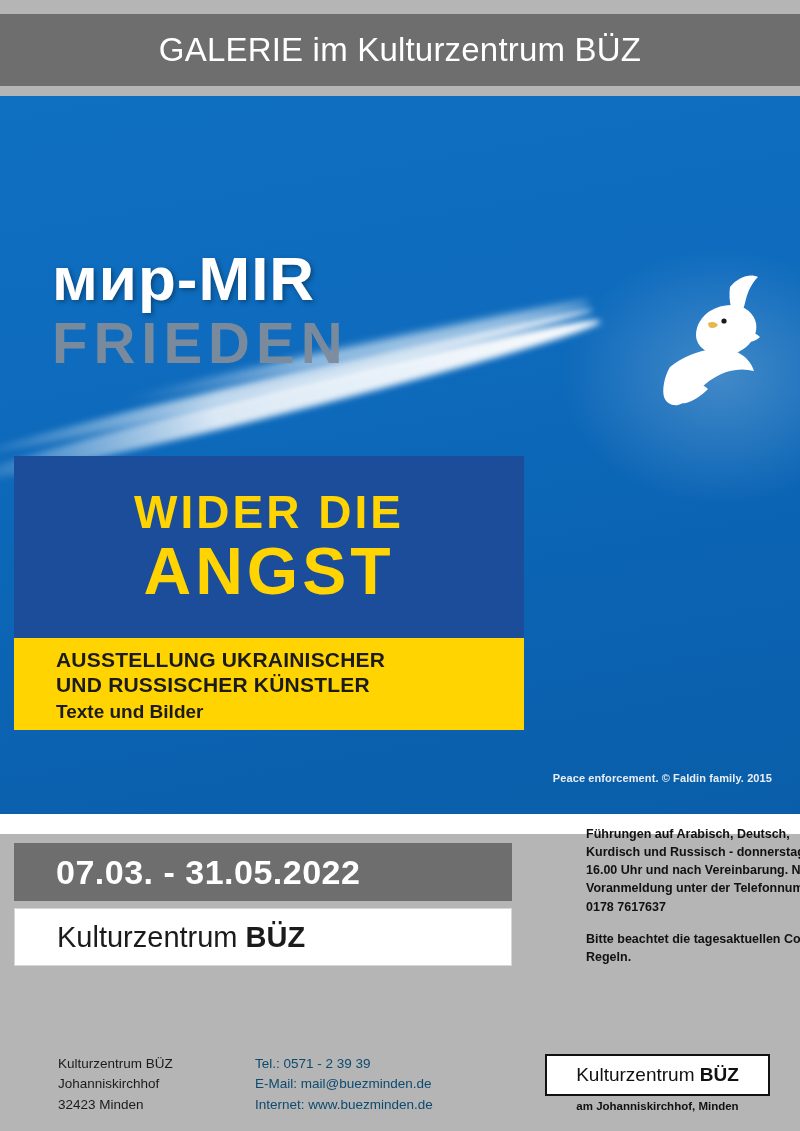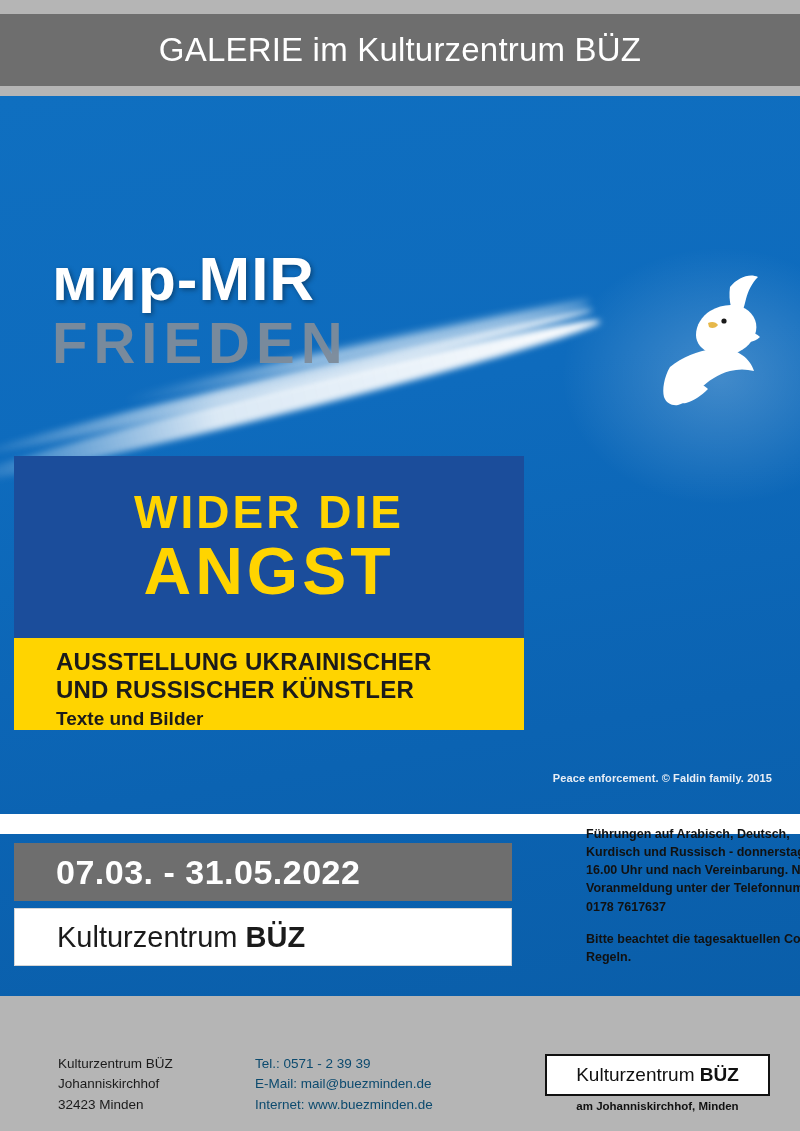--- a/index.html
+++ b/index.html
@@ -36,21 +36,21 @@
     font-weight: normal;
     letter-spacing: 0.2px;
     white-space: nowrap;
   }
 
   
   .sky {
     position: absolute;
     left: 0; top: 96px;
     width: 800px;
-    height: 900px;
+    height: 718px;
     background: linear-gradient(170deg, #0f6fc0 0%, #0e6bbd 35%, #0b63b2 70%, #0a5ea9 100%);
     overflow: hidden;
   }
   
   .contrail {
     position: absolute;
     background: linear-gradient(90deg, rgba(255,255,255,0) 0%, rgba(255,255,255,0.85) 40%, rgba(255,255,255,0.98) 100%);
     border-radius: 50%;
     filter: blur(3px);
     transform-origin: left center;
@@ -140,21 +140,21 @@
   .banner-yellow {
     position: absolute;
     left: 14px; top: 542px;
     width: 510px;
     height: 92px;
     background: #ffd400;
     padding: 10px 0 0 42px;
   }
   .ausst-1, .ausst-2 {
     color: #1b1b1b;
-    font-size: 24px;
+    font-size: 21px;
     font-weight: bold;
     letter-spacing: 0.2px;
     line-height: 1.18;
   }
   .ausst-3 {
     color: #1b1b1b;
     font-size: 19px;
     font-weight: bold;
     margin-top: 3px;
   }

